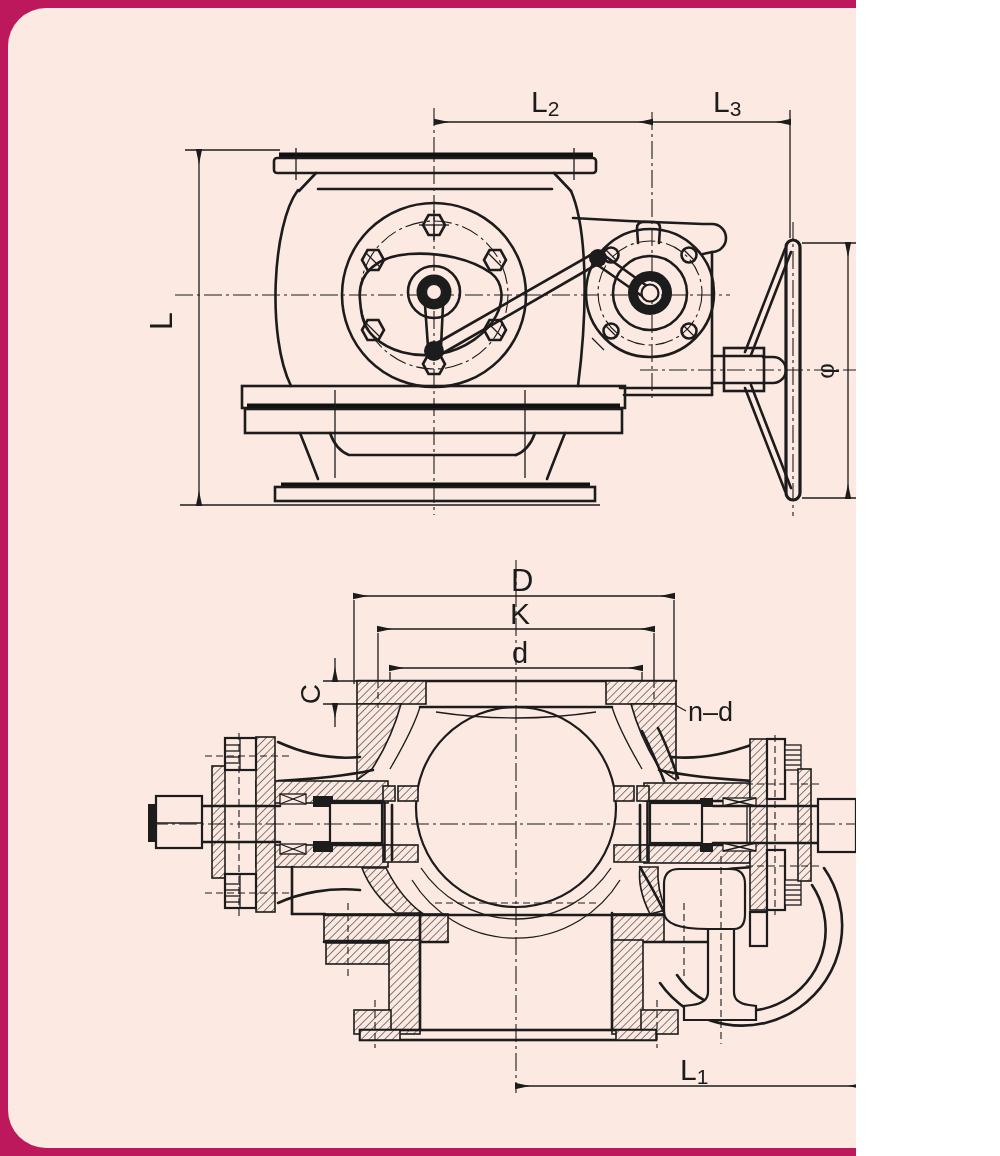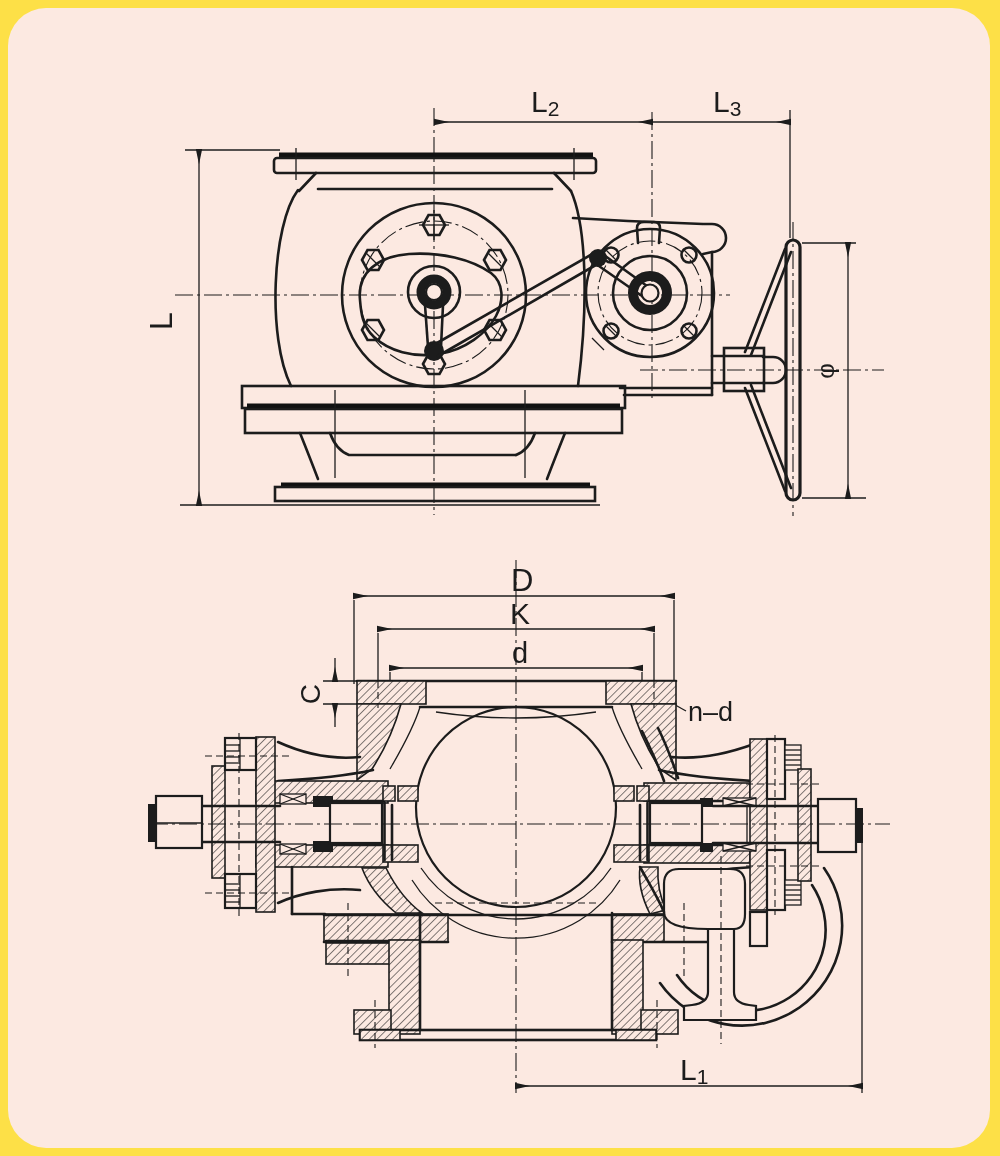--- a/index.html
+++ b/index.html
@@ -1,16 +1,16 @@
 <!DOCTYPE html>
 <html><head>
 <meta charset="utf-8">
 <style>
 html,body{margin:0;padding:0;background:#ffffff;}
-.page{position:relative;width:1000px;height:1156px;background:#fde047;overflow:hidden;}
+.page{position:relative;width:856px;height:1156px;background:#be185d;overflow:hidden;}
 .card{position:absolute;left:8px;top:8px;width:982px;height:1140px;background:#fcE9e1;border-radius:38px;}
 svg{position:absolute;left:0;top:0;}
 text{font-family:"Liberation Sans",sans-serif;fill:#1c1c1c;}
 .ln{stroke:#1c1c1c;fill:none;stroke-width:2.6;stroke-linecap:round;}
 .l3{stroke:#1c1c1c;fill:none;stroke-width:3.2;}
 .thin{stroke:#1c1c1c;fill:none;stroke-width:1.3;}
 .hvy{stroke:#111;fill:none;stroke-width:5;}
 .cl{stroke:#1c1c1c;fill:none;stroke-width:1.1;stroke-dasharray:18 4 3 4;}
 .dash{stroke:#1c1c1c;fill:none;stroke-width:1.1;stroke-dasharray:7 4;}
 .fil{fill:#1c1c1c;stroke:none;}

